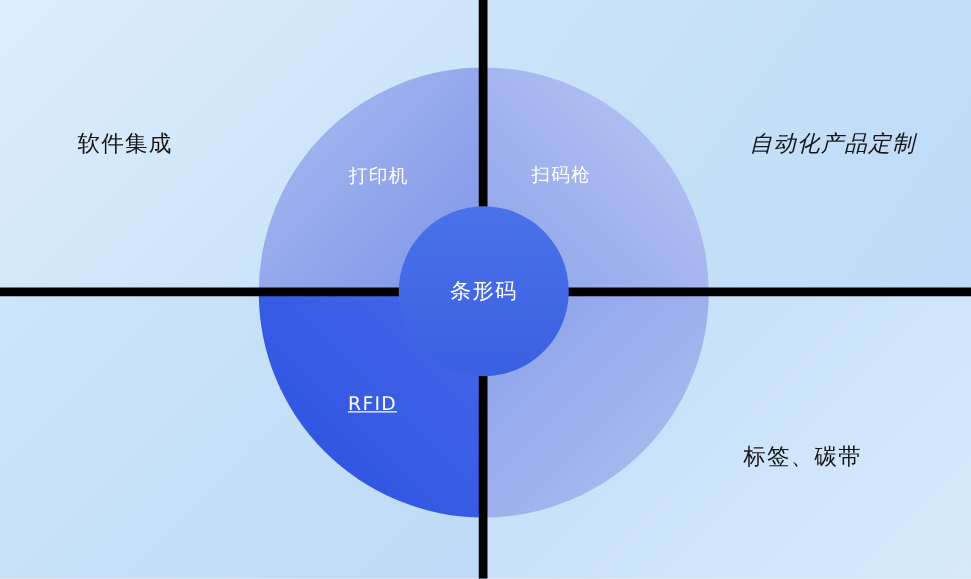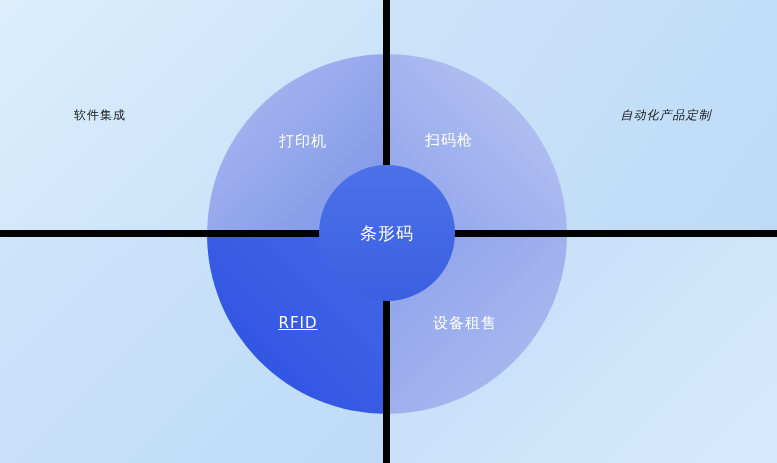--- a/index.html
+++ b/index.html
@@ -50,21 +50,21 @@
 
   
   .lbl {
     position: absolute;
     transform: translate(-50%, -50%);
     white-space: nowrap;
     letter-spacing: 1px;
   }
   .seg-lbl   { color: #ffffff; font-size: 15px; }
   .center-lbl{ color: #ffffff; font-size: 17px; }
-  .corner-lbl{ color: #151515; font-size: 12px; }
+  .corner-lbl{ color: #151515; font-size: 18px; }
 
   .lbl.pos-seg-tl   { left: 303px; top: 141px; }
   .lbl.pos-seg-tr   { left: 449px; top: 140px; }
   .lbl.pos-seg-bl   { left: 298px; top: 323px; text-decoration: underline; }
   .lbl.pos-seg-br   { left: 465px; top: 323px; }
   .lbl.pos-center   { left: 387px; top: 233px; }
   .lbl.pos-corner-tl{ left: 100px; top: 115px; }
   .lbl.pos-corner-tr{ left: 666px; top: 115px; font-style: italic; }
   .lbl.pos-corner-bl{ left: 100px; top: 365px; }
   .lbl.pos-corner-br{ left: 642px; top: 365px; }
@@ -85,20 +85,20 @@
   <div class="seg br"></div>
 
   <div class="line v"></div>
   <div class="line h"></div>
 
   <div class="center-circle"></div>
 
   <div class="lbl seg-lbl pos-seg-tl">打印机</div>
   <div class="lbl seg-lbl pos-seg-tr">扫码枪</div>
   <div class="lbl seg-lbl pos-seg-bl">RFID</div>
-  <div class="lbl seg-lbl pos-seg-br">设备租售</div>
 
   <div class="lbl center-lbl pos-center">条形码</div>
 
   <div class="lbl corner-lbl pos-corner-tl">软件集成</div>
   <div class="lbl corner-lbl pos-corner-tr">自动化产品定制</div>
+  <div class="lbl corner-lbl pos-corner-br">标签、碳带</div>
 
 </div>
 
 </body></html>

